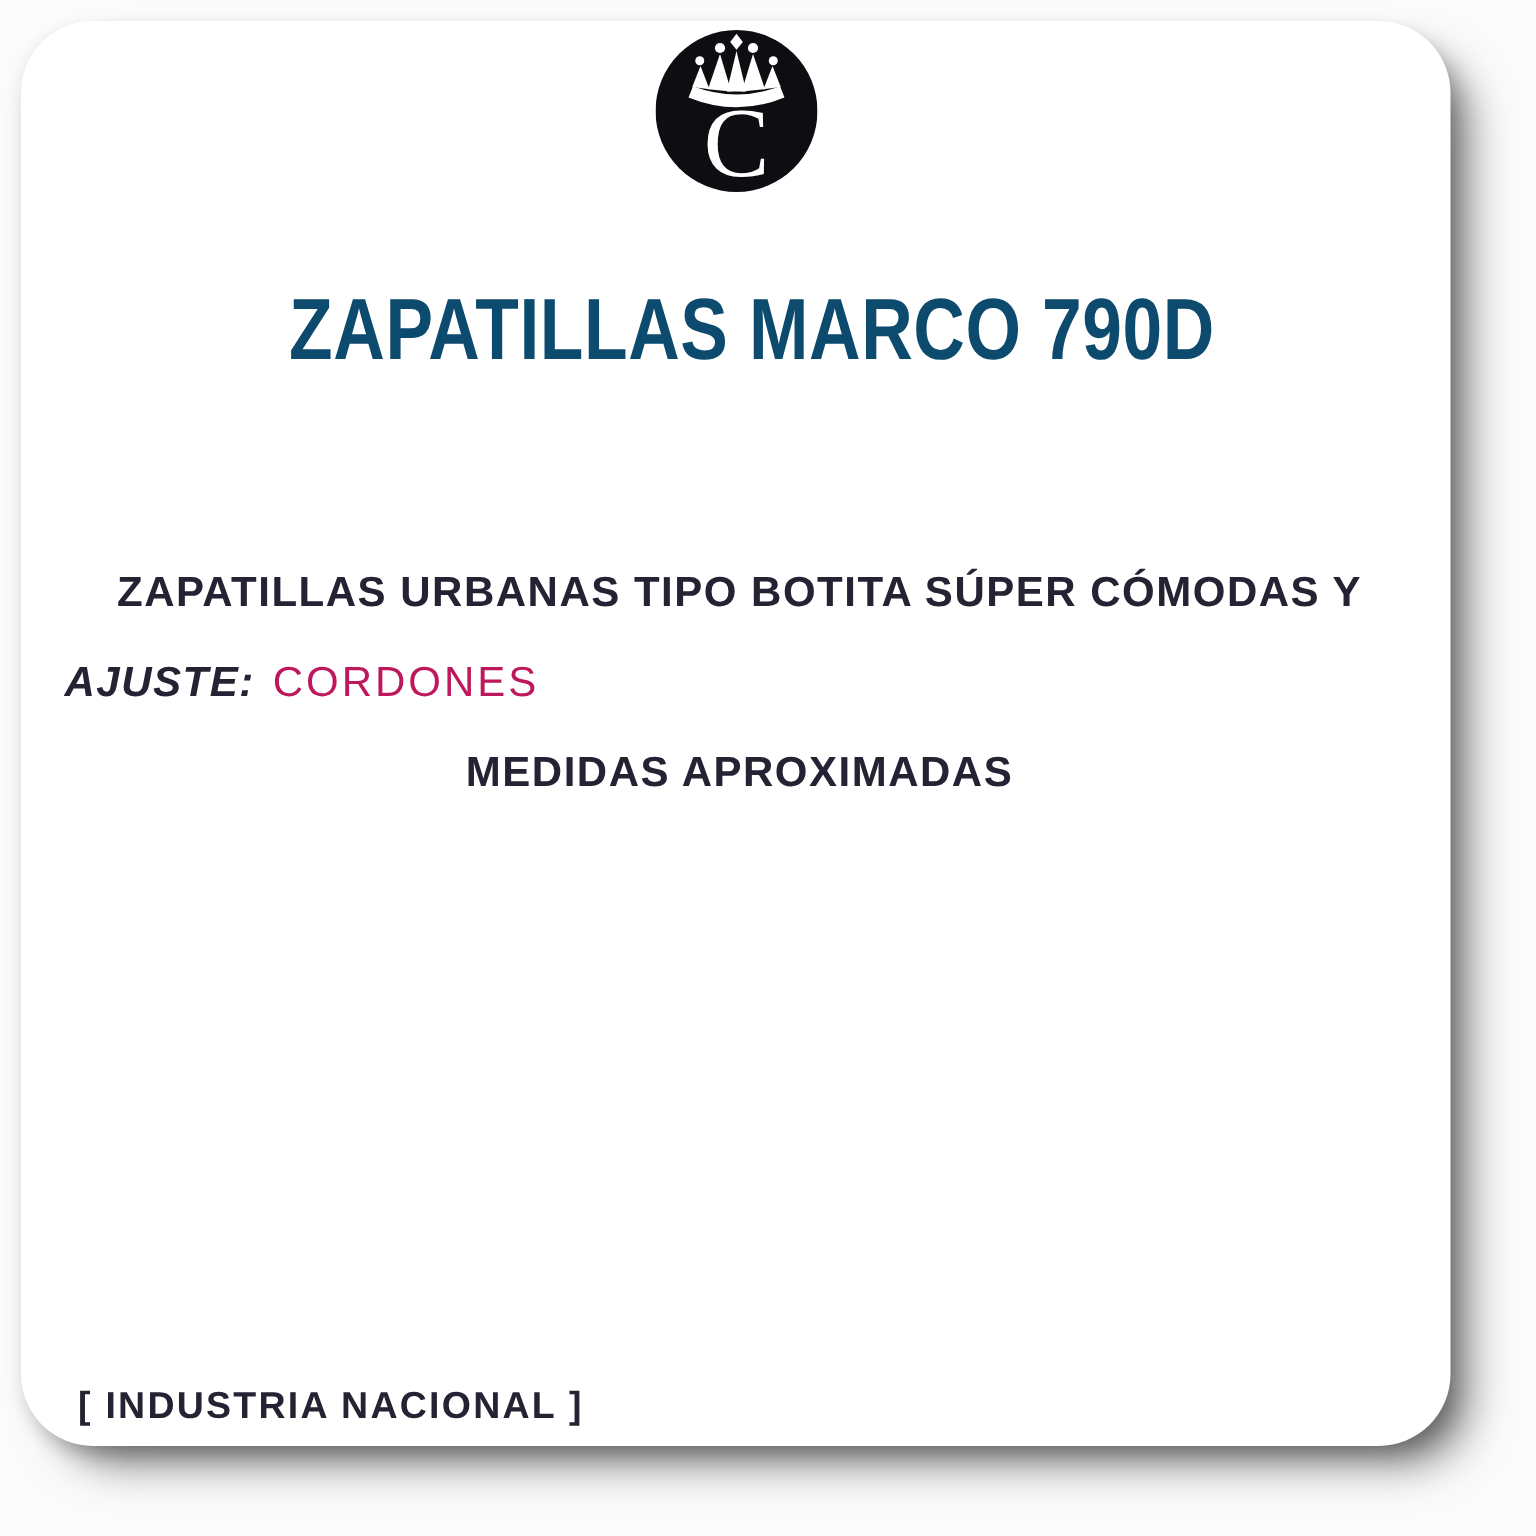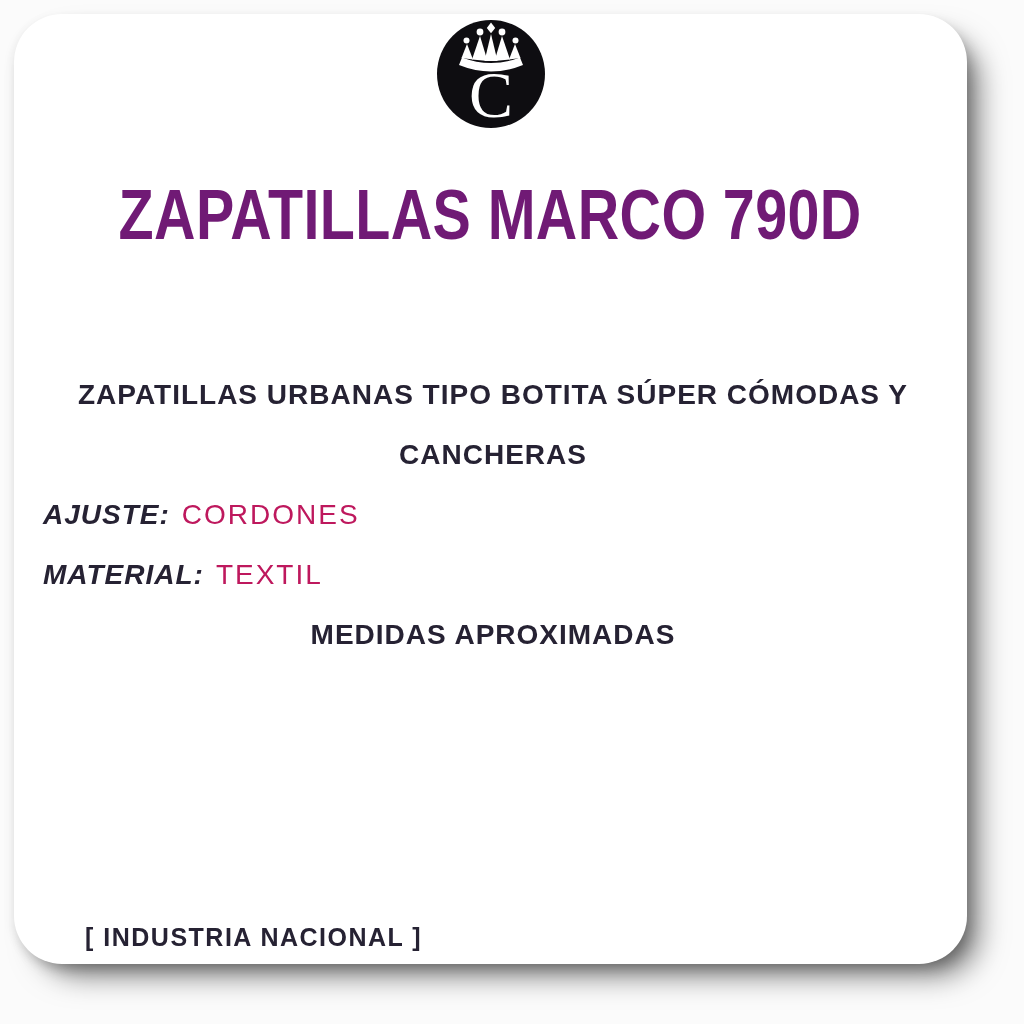--- a/index.html
+++ b/index.html
@@ -35,24 +35,24 @@
     width: 108px;
     height: 108px;
     transform: translateX(-50%);
   }
   .logo svg { display: block; width: 108px; height: 108px; }
   .title {
     position: absolute;
     left: 0;
     top: 166px;
     width: 100%;
-    margin: 0;
+    margin: 11px;
     text-align: center;
-    color: #701a75;
-    font-size: 70px;
+    color: #0c4a6e;
+    font-size: 58px;
     font-weight: bold;
     line-height: 1;
     white-space: nowrap;
   }
   .title .squeeze {
     display: inline-block;
     transform: scaleX(0.82);
     transform-origin: center top;
     letter-spacing: 0.5px;
   }
@@ -78,21 +78,21 @@
     margin-right: 12px;
     font-style: italic;
   }
   .spec-value {
     font-weight: normal;
     letter-spacing: 2px;
     color: #be185d;
   }
   .footer-origin {
     position: absolute;
-    left: 71px;
+    left: 38px;
     top: 908px;
     margin: 0;
     color: #262233;
     font-size: 25px;
     font-weight: bold;
     letter-spacing: 1.5px;
     line-height: 30px;
     white-space: nowrap;
   }
 </style>
@@ -125,22 +125,20 @@
           <circle cx="78.5" cy="20.5" r="3"></circle>
         </g>
         <text x="54" y="97" text-anchor="middle" font-family="Liberation Serif, DejaVu Serif, serif" font-size="66" fill="#ffffff">C</text>
       </svg>
     </div>
 
     <h1 class="title"><span class="squeeze">ZAPATILLAS MARCO 790D</span></h1>
 
     <div class="body-block">
       <p class="b">ZAPATILLAS URBANAS TIPO BOTITA SÚPER CÓMODAS Y</p>
-      <p class="b">CANCHERAS</p>
       <p><span class="spec-label">AJUSTE:</span><span class="spec-value">CORDONES</span></p>
-      <p><span class="spec-label">MATERIAL:</span><span class="spec-value">TEXTIL</span></p>
       <p class="b">MEDIDAS APROXIMADAS</p>
     </div>
 
     <p class="footer-origin">[ INDUSTRIA NACIONAL ]</p>
 
   </div>
 </div>
 
 </body></html>

